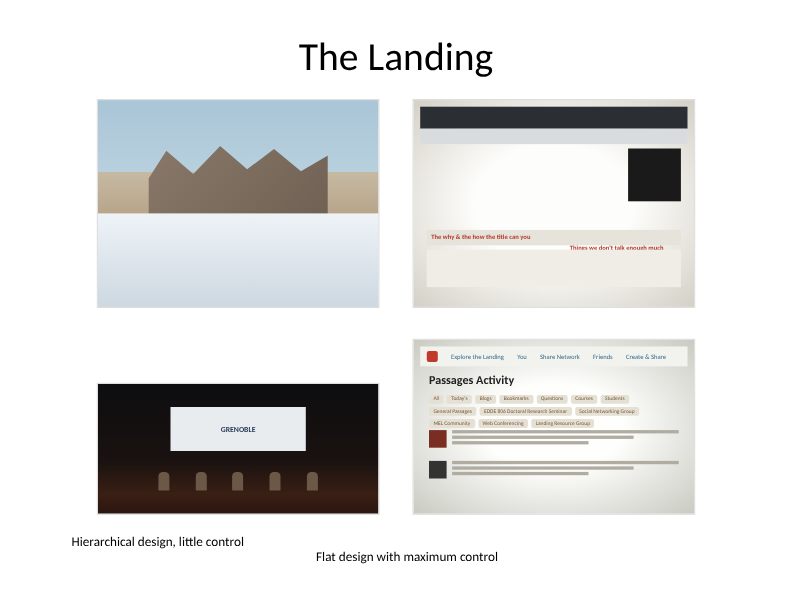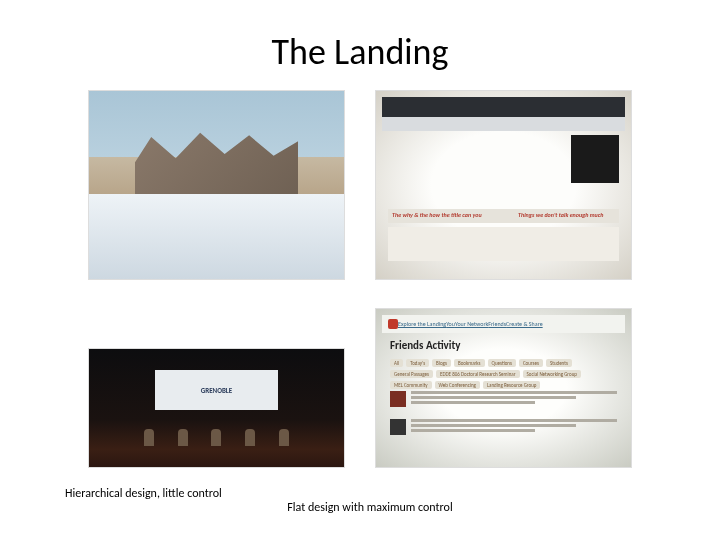--- a/index.html
+++ b/index.html
@@ -86,21 +86,21 @@
   }
   .screenshot-a .band {
     position: absolute; left: 12px; right: 12px; top: 118px; height: 14px;
     background: #e6e3db;
   }
   .screenshot-a .band2 {
     position: absolute; left: 12px; right: 12px; top: 136px; height: 34px;
     background: #f0ede6;
   }
   .screenshot-a .redtxt {
-    position: absolute; color: #b23a2e; font-size: 6px; font-weight: bold; font-style: italic;
+    position: absolute; color: #b23a2e; font-size: 6px; font-weight: bold;
   }
   
   .photo-stage {
     background: linear-gradient(to bottom, #0d0d0f 0%, #1a1210 60%, #3a1f14 85%, #2b1610 100%);
     position: relative;
     margin-top: 40px;
   }
   .photo-stage .screen {
     position: absolute; left: 26%; top: 18%; width: 48%; height: 34%;
     background: #e8ecef;
@@ -118,22 +118,22 @@
   }
   
   .screenshot-b {
     background: radial-gradient(ellipse at center, #fefefc 35%, #c9cbc2 100%);
     position: relative;
     font-size: 5px;
   }
   .screenshot-b .tabbar {
     position: absolute; top: 6px; left: 6px; right: 6px; height: 18px;
     background: #f2f3ef;
-    display: flex; align-items: center; gap: 0; padding: 0 6px;
-    font-size: 6px; color: #3a6a8a; text-decoration: underline;
+    display: flex; align-items: center; gap: 12px; padding: 0 6px;
+    font-size: 6px; color: #3a6a8a;
   }
   .screenshot-b .tabbar .logo {
     width: 10px; height: 10px; background: #c0392b; border-radius: 2px;
   }
   .screenshot-b .heading {
     position: absolute; top: 30px; left: 14px;
     font-size: 11px; font-weight: bold; color: #222;
   }
   .screenshot-b .chips {
     position: absolute; top: 50px; left: 14px; right: 50px;
@@ -176,21 +176,21 @@
 <div class="grid">
 
   <div class="cell photo-winter"></div>
 
   <div class="cell screenshot-a">
     <div class="topbar"></div>
     <div class="navbar"></div>
     <div class="sidebox"></div>
     <div class="band">
       <span class="redtxt" style="left:4px; top:2px;">The why &amp; the how the title can you</span>
-      <span class="redtxt" style="left:130px; top:2px;">Things we don't talk enough much</span>
+      <span class="redtxt" style="left:130px; top:12px;">Things we don't talk enough much</span>
     </div>
     <div class="band2"></div>
   </div>
 
   <div class="cell photo-stage">
     <div class="screen">
       <span>GRENOBLE</span>
     </div>
     <div class="panel">
       <div class="person"></div>
@@ -199,25 +199,25 @@
       <div class="person"></div>
       <div class="person"></div>
     </div>
   </div>
 
   <div class="cell screenshot-b">
     <div class="tabbar">
       <div class="logo"></div>
       <span>Explore the Landing</span>
       <span>You</span>
-      <span>Your Network</span>
+      <span>Share Network</span>
       <span>Friends</span>
       <span>Create &amp; Share</span>
     </div>
-    <div class="heading">Friends Activity</div>
+    <div class="heading">Passages Activity</div>
     <div class="chips">
       <span class="chip">All</span>
       <span class="chip">Today's</span>
       <span class="chip">Blogs</span>
       <span class="chip">Bookmarks</span>
       <span class="chip">Questions</span>
       <span class="chip">Courses</span>
       <span class="chip">Students</span>
       <span class="chip">General Passages</span>
       <span class="chip">EDDE 806 Doctoral Research Seminar</span>

